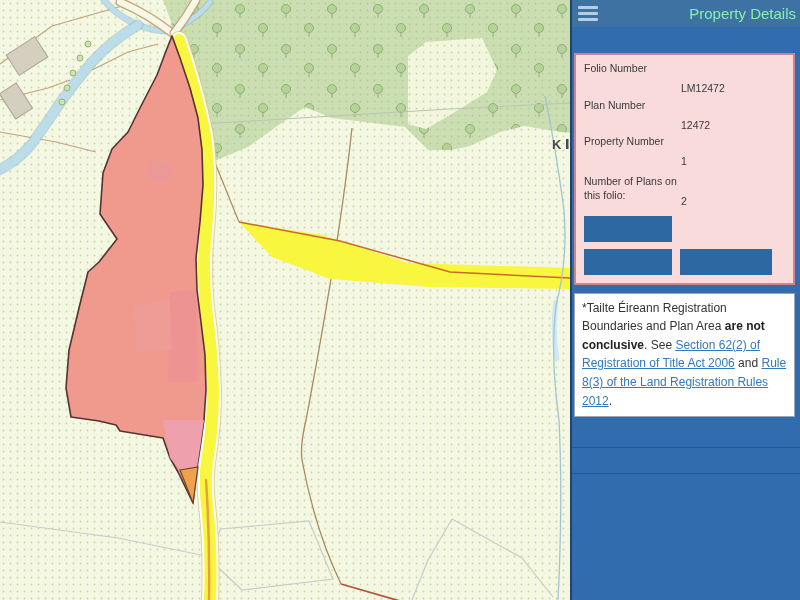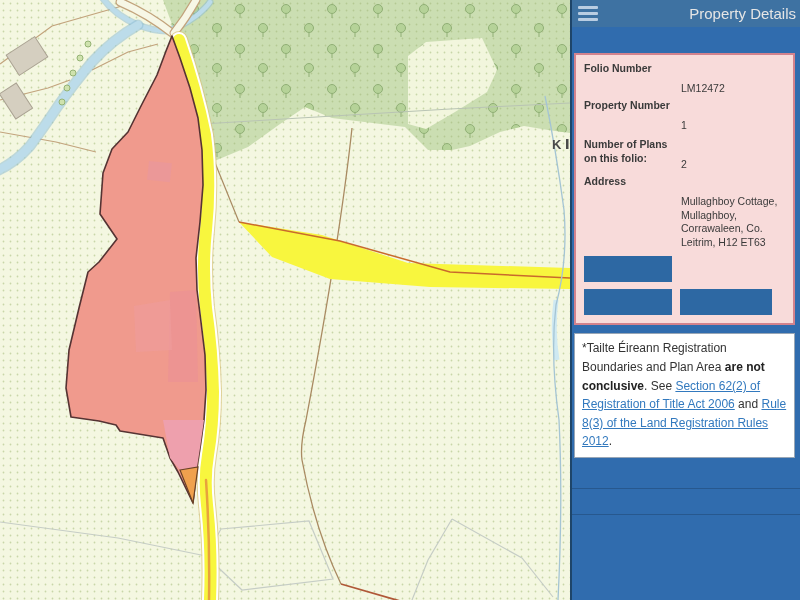--- a/index.html
+++ b/index.html
@@ -11,27 +11,27 @@
   .map svg{display:block;}
 
   
   .panel{position:absolute;left:570px;top:0;width:230px;height:600px;
          background:#306cae;border-left:2px solid #1e4569;box-sizing:border-box;
          display:flex;flex-direction:column;}
   .panel-header{height:27px;flex:none;background:#3e72a2;display:flex;
                 align-items:center;padding:0 3px 0 6px;}
   .hamburger{width:20px;display:flex;flex-direction:column;gap:3px;cursor:pointer;}
   .hamburger span{display:block;height:3px;background:#b9cde2;border-radius:1px;}
-  .panel-title{flex:1;text-align:right;color:#e5e5e5;font-size:15px;
+  .panel-title{flex:1;text-align:right;color:#86efac;font-size:15px;
                white-space:nowrap;overflow:hidden;padding-right:1px;}
 
   .card{margin:26px 5px 0 2px;background:#f8dbda;border:2px solid #d2828d;
         padding:7px 8px 8px 8px;font-size:10.5px;color:#3a3a3a;}
   .row{display:flex;margin-bottom:3px;}
-  .row .lbl{width:97px;flex:none;font-weight:bold;line-height:1.3;padding-right:4px;box-sizing:border-box;}
+  .row .lbl{width:97px;flex:none;font-weight:normal;line-height:1.3;padding-right:4px;box-sizing:border-box;}
   .row .val{flex:1;line-height:1.3;margin-top:20px;}
   .btn{background:#2d68a3;border:none;height:26px;padding:0;cursor:pointer;
        color:#ffffff;font-size:10px;}
   .btn-row1{margin-top:7px;}
   .btn-row1 .btn{width:88px;display:block;}
   .btn-row2{display:flex;gap:8px;margin-top:7px;}
   .btn-row2 .btn.b2{width:88px;}
   .btn-row2 .btn.b3{width:92px;}
 
   .note{margin:8px 5px 0 2px;background:#ffffff;border:1px solid #98a6b6;
@@ -168,32 +168,32 @@
     </div>
     <div class="panel-title">Property Details</div>
   </div>
 
   <div class="card">
     <div class="row">
         <span class="lbl">Folio Number</span>
         <span class="val">LM12472</span>
       </div>
     <div class="row">
+        <span class="lbl">Plan Number</span>
+        <span class="val">12472</span>
+      </div>
+    <div class="row">
         <span class="lbl">Property Number</span>
         <span class="val">1</span>
       </div>
     <div class="row">
       </div>
     <div class="row">
         <span class="lbl">Number of Plans on this folio:</span>
         <span class="val">2</span>
-      </div>
-    <div class="row">
-        <span class="lbl">Address</span>
-        <span class="val">Mullaghboy Cottage, Mullaghboy, Corrawaleen, Co. Leitrim, H12 ET63</span>
       </div>
 
     <div class="btn-row1">
       <button class="btn"></button>
     </div>
     <div class="btn-row2">
       <button class="btn b2"></button>
       <button class="btn b3"></button>
     </div>
   </div>

